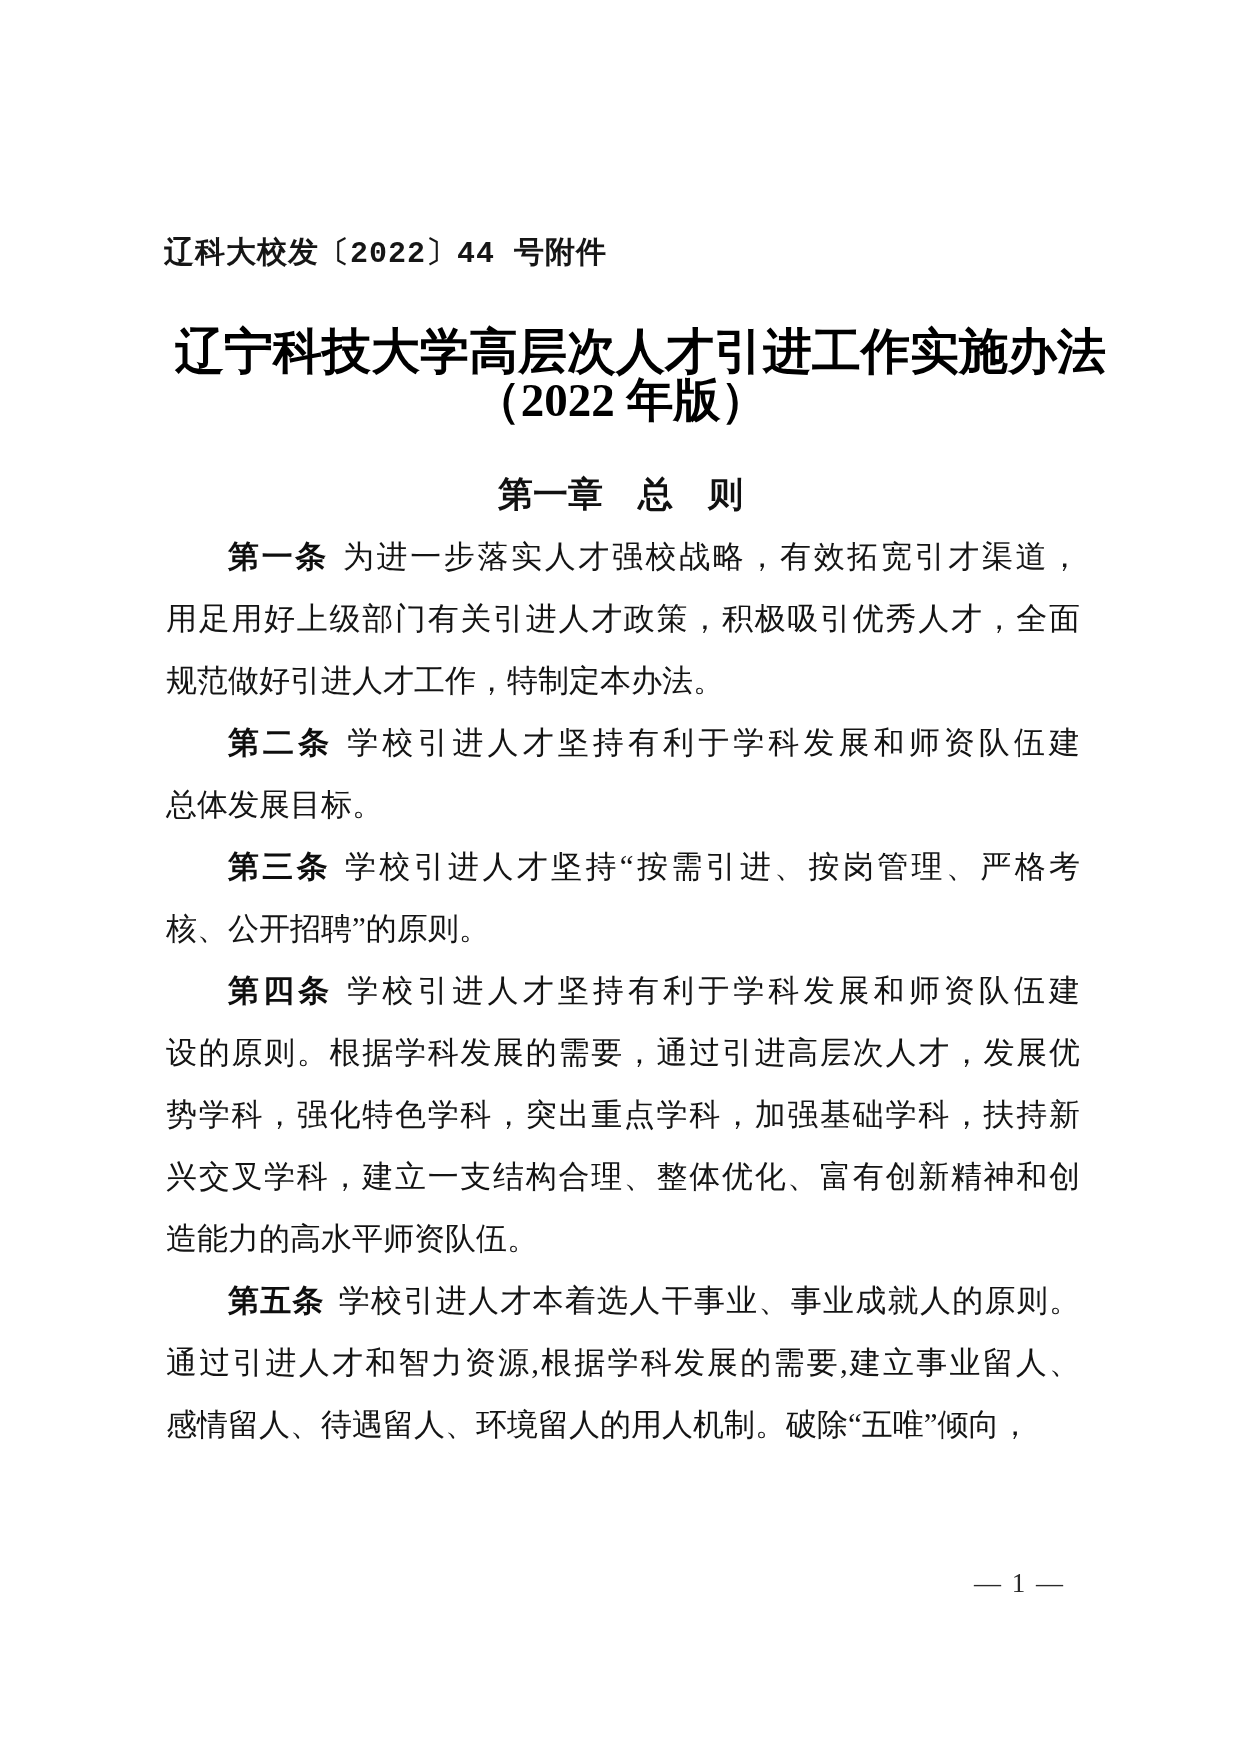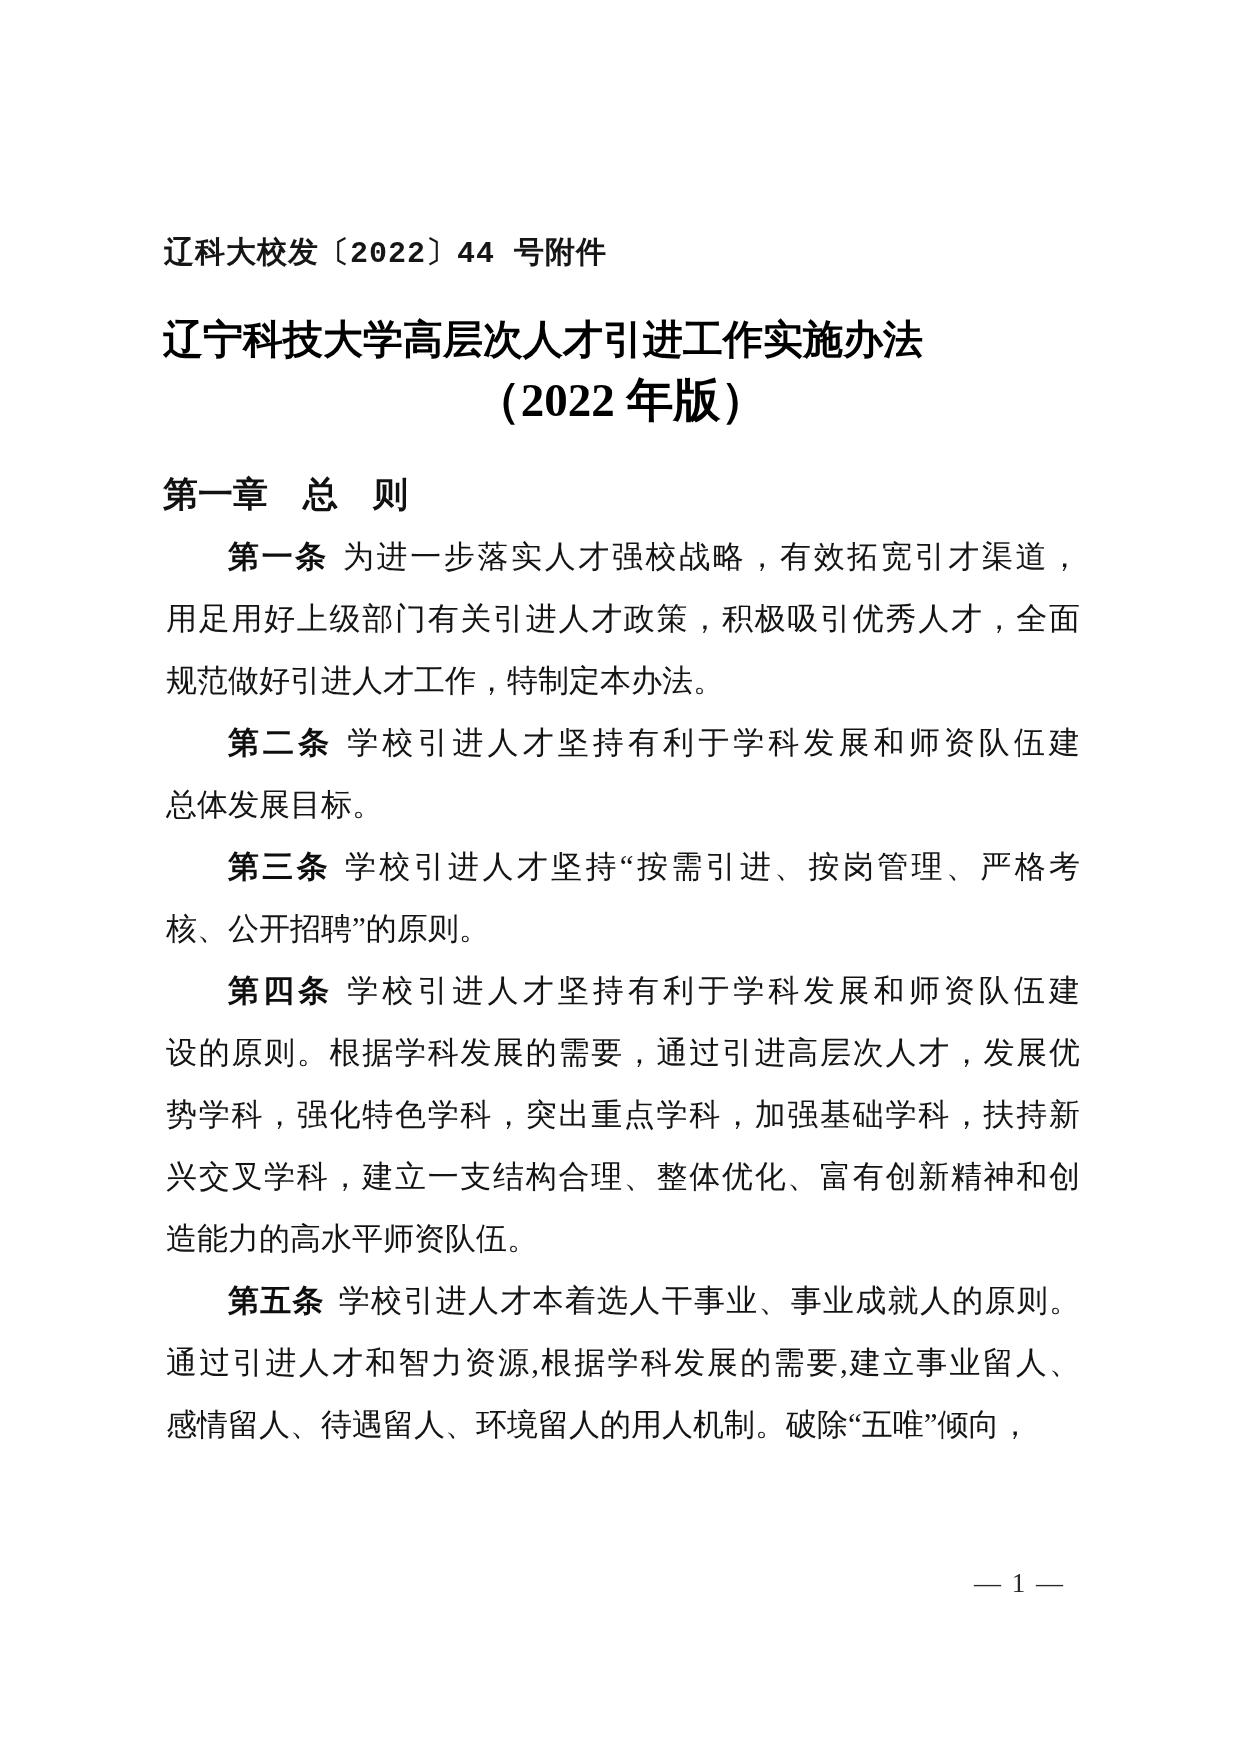--- a/index.html
+++ b/index.html
@@ -12,38 +12,38 @@
     color:#1b1b1b;
   }
   .doc-ref {
     position:absolute; left:164px; top:236px;
     font-family:Liberation Mono, monospace;
     font-weight:600; font-size:30px; line-height:36px;
     letter-spacing:1px;
     color:#161616;
   }
   .title {
-    position:absolute; left:163px; top:308px; width:915px; margin:0;
+    position:absolute; left:163px; top:308px; width:915px; margin:12px;
     text-align:left;
     font-family:"Liberation Serif", serif;
-    font-weight:bold; font-size:40px; line-height:64px;
+    font-weight:bold; font-size:49px; line-height:64px;
     color:#000000;
     white-space:nowrap;
   }
   .subtitle {
     position:absolute; left:163px; top:372px; width:915px; margin:0;
     text-align:center;
     font-family:"Liberation Serif", serif;
     font-weight:bold; font-size:47px; line-height:56px;
     color:#000000;
     white-space:nowrap;
   }
   .chapter {
     position:absolute; left:163px; top:474px; width:915px; margin:0;
-    text-align:left;
+    text-align:center;
     font-family:"Liberation Sans", sans-serif;
     font-weight:bold; font-size:35px; line-height:40px;
     color:#111111;
   }
   .bodytext {
     position:absolute; left:166px; top:526px; width:914px;
   }
   .line {
     height:62px;
     font-family:"Liberation Serif", serif;

